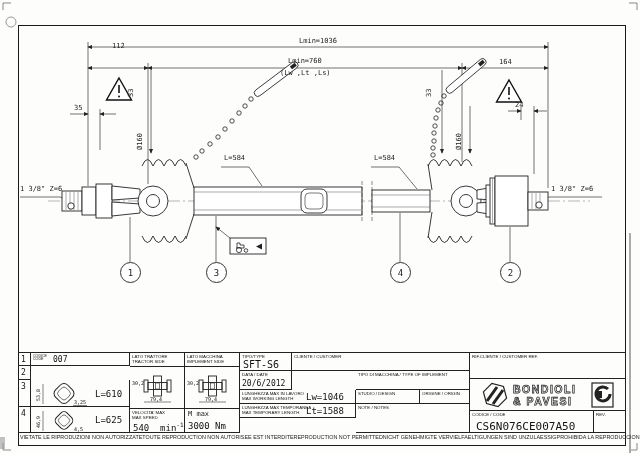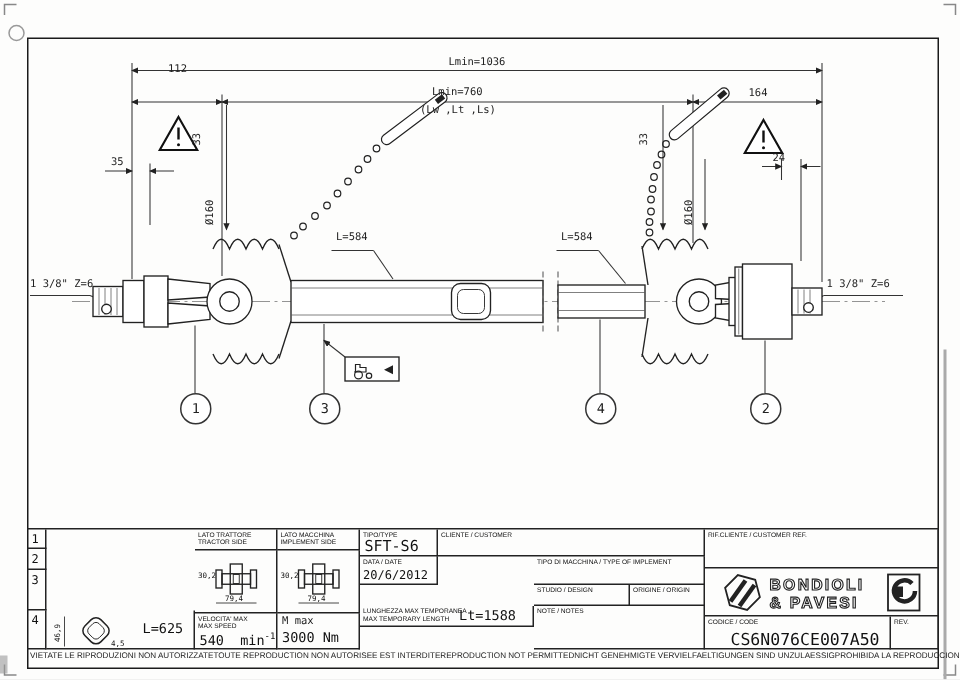--- a/index.html
+++ b/index.html
@@ -244,26 +244,43 @@
   <div class="balloon" style="left:120px;top:262px">1</div>
   <div class="balloon" style="left:206px;top:262px">3</div>
   <div class="balloon" style="left:390px;top:262px">4</div>
   <div class="balloon" style="left:500px;top:262px">2</div>
 
   <div id="tb">
 
     <div class="cell" style="left:0;top:0;width:13px;height:13px">
       <span class="v8" style="left:3px;top:3px">1</span>
       </div>
+    <div class="cell" style="left:13px;top:0;width:99px;height:13px">
+      <span class="t3" style="left:2px;top:1px"><span>CODICE</span><br><span>CODE</span></span>
+      <span class="v8" style="left:22px;top:3px">007</span>
+      </div>
     <div class="cell" style="left:0;top:13px;width:13px;height:14px">
       <span class="v8" style="left:3px;top:3px">2</span>
       </div>
 
     <div class="cell" style="left:0;top:27px;width:13px;height:27px">
       <span class="v8" style="left:3px;top:3px">3</span>
+      </div>
+    <div class="cell" style="left:13px;top:27px;width:99px;height:27px">
+      <svg width="56" height="27" viewBox="0 0 56 27" style="position:absolute;left:2px;top:0">
+        <line x1="10" y1="4" x2="10" y2="24" stroke="#333" stroke-width=".6"></line>
+        <text x="7" y="21" font-size="5" fill="#111" transform="rotate(-90 7 21)">53,8</text>
+        <g transform="translate(31,13.5) rotate(45)" fill="none" stroke="#222" stroke-width="1">
+          <rect x="-8.5" y="-8.5" width="17" height="17" rx="5"></rect>
+          <rect x="-5.5" y="-5.5" width="11" height="11" rx="3.5" stroke-width=".6"></rect>
+        </g>
+        <line x1="40" y1="25.5" x2="54" y2="25.5" stroke="#333" stroke-width=".6"></line>
+        <text x="41" y="23.5" font-size="5" fill="#111">3,25</text>
+      </svg>
+      <span class="v9" style="left:64px;top:10px">L=610</span>
       </div>
 
     <div class="cell" style="left:0;top:54px;width:13px;height:26px">
       <span class="v8" style="left:3px;top:3px">4</span>
       </div>
     <div class="cell" style="left:13px;top:54px;width:99px;height:26px">
       <svg width="56" height="27" viewBox="0 0 56 27" style="position:absolute;left:2px;top:0">
         <line x1="10" y1="4" x2="10" y2="24" stroke="#333" stroke-width=".6"></line>
         <text x="7" y="21" font-size="5" fill="#111" transform="rotate(-90 7 21)">46,9</text>
         <g transform="translate(31,13.5) rotate(45)" fill="none" stroke="#222" stroke-width="1">
@@ -329,20 +346,24 @@
       </div>
 
     <div class="cell" style="left:222px;top:18px;width:52px;height:19px">
       <span class="t4" style="left:2px;top:1px">DATA / DATE</span>
       <span class="v8" style="left:2px;top:9px">20/6/2012</span>
       </div>
     <div class="cell" style="left:338px;top:18px;width:114px;height:19px">
       <span class="t4" style="left:2px;top:1px">TIPO DI MACCHINA / TYPE OF IMPLEMENT</span>
       </div>
 
+    <div class="cell" style="left:222px;top:37px;width:116px;height:14px">
+      <span class="t4" style="left:2px;top:1px"><span>LUNGHEZZA MAX IN LAVORO</span><br><span>MAX WORKING LENGTH</span></span>
+      <span class="v9" style="left:66px;top:3px">Lw=1046</span>
+      </div>
     <div class="cell" style="left:222px;top:51px;width:116px;height:14px">
       <span class="t4" style="left:2px;top:1px"><span>LUNGHEZZA MAX TEMPORANEA</span><br><span>MAX TEMPORARY LENGTH</span></span>
       <span class="v9" style="left:66px;top:3px">Lt=1588</span>
       </div>
 
     <div class="cell" style="left:338px;top:37px;width:64px;height:14px">
       <span class="t4" style="left:2px;top:1px">STUDIO / DESIGN</span>
       </div>
     <div class="cell" style="left:402px;top:37px;width:50px;height:14px">
       <span class="t4" style="left:2px;top:1px">ORIGINE / ORIGIN</span>
@@ -367,21 +388,21 @@
         <text x="32" y="24" font-family="Liberation Sans,sans-serif" font-size="10.5" font-weight="bold" letter-spacing="1.5" fill="#fff" stroke="#222" stroke-width="0.75">&amp; PAVESI</text>
         <g>
           <rect x="111" y="2" width="21" height="24" fill="none" stroke="#222" stroke-width="1.2"></rect>
           <path d="M127,8 a7,7 0 1,0 2,5" fill="none" stroke="#222" stroke-width="3"></path>
           <rect x="116" y="10" width="5" height="7" fill="#222"></rect>
         </g>
       </svg>
       </div>
     <div class="cell" style="left:452px;top:58px;width:124px;height:22px">
       <span class="t4" style="left:2px;top:1px">CODICE / CODE</span>
-      <span class="v11" style="left:17px;top:10px">CS6N076CE007A50</span>
+      <span class="v11" style="left:6px;top:10px">CS6N076CE007A50</span>
       </div>
     <div class="cell" style="left:576px;top:58px;width:32px;height:22px">
       <span class="t4" style="left:2px;top:1px">REV.</span>
       </div>
   </div>
 
   <div id="footer">
     <span>VIETATE LE RIPRODUZIONI NON AUTORIZZATE</span>
     <span>TOUTE REPRODUCTION NON AUTORISEE EST INTERDITE</span>
     <span>REPRODUCTION NOT PERMITTED</span>

